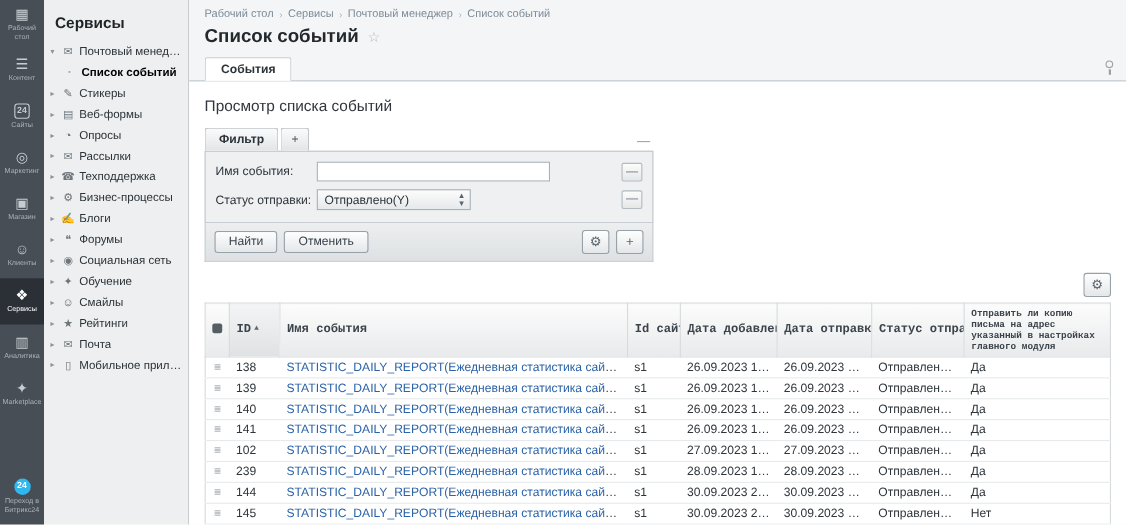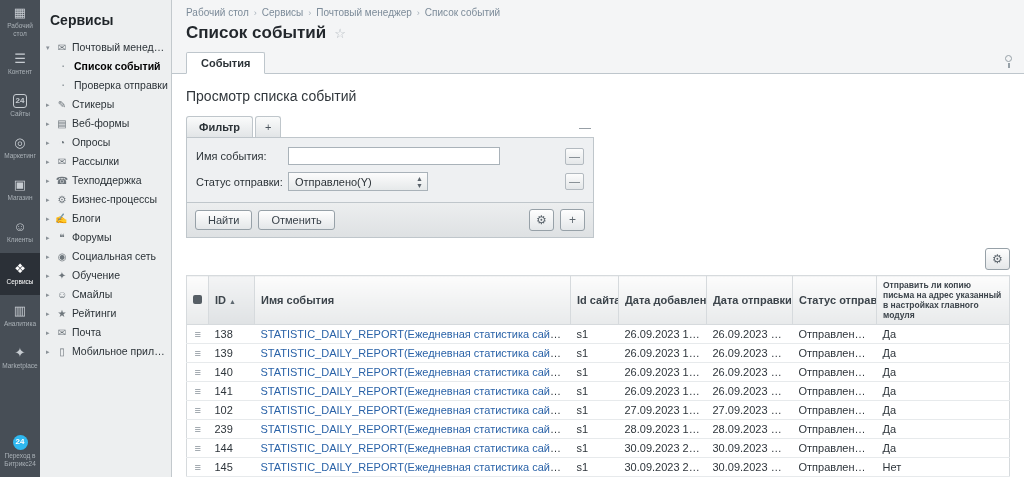--- a/index.html
+++ b/index.html
@@ -83,21 +83,21 @@
   .icon-btn { width:25px; height:22px; display:flex; align-items:center; justify-content:center;
     border:1px solid #97a1a8; border-radius:3px; background:linear-gradient(#fefefe,#e4e7e9);
     color:#5d666e; font-size:12px; cursor:pointer; }
   .ml-auto { margin-left:auto; }
 
   
   .grid-head { display:flex; justify-content:flex-end; margin:10px 0 5px; }
   .etable { width:100%; border-collapse:collapse; border:1px solid #d6dadd; table-layout:fixed; }
   .etable th { background:linear-gradient(#fcfcfc,#e8eaeb); border:1px solid #d6dadd; font-size:11px;
     font-weight:bold; color:#3c444b; padding:4px 6px; text-align:left; vertical-align:middle;
-    white-space:nowrap; overflow:hidden; cursor:pointer; }
+    white-space:nowrap; overflow:hidden; cursor:pointer;font-family:Liberation Mono, monospace; }
   .etable th.th-copy { font-size:8.5px; line-height:10px; white-space:normal; }
   .etable th.th-id { background:linear-gradient(#f3f4f5,#dfe2e4); }
   .sort-arrow { font-size:7px; color:#5e6870; margin-left:3px; vertical-align:middle; }
   .sel-sq { display:inline-block; width:9px; height:9px; background:#565e65; border-radius:2px; }
   .etable td { border-bottom:1px solid #e7eaec; font-size:11px; color:#2e353b; padding:3px 6px;
     white-space:nowrap; overflow:hidden; text-overflow:ellipsis; height:19px; }
   .etable td.td-menu { color:#8a939b; text-align:center; padding:2px; }
   .menu-ic { font-size:11px; cursor:pointer; }
   .link { color:#2b63a8; cursor:pointer; }
   tr.hl td { background:#dcebf8; }
@@ -154,24 +154,20 @@
     <div class="sidebar-title">Сервисы</div>
     <div>
         <div class="side-item">
           <span class="arrow">▾</span>
           <span class="sicon">✉</span>
           <span class="slabel">Почтовый менеджер</span>
         </div>
         <div class="side-item sub active">
           <span class="bullet">▪</span>
           <span class="slabel">Список событий</span>
-        </div>
-        <div class="side-item sub">
-          <span class="bullet">▪</span>
-          <span class="slabel">Проверка отправки</span>
         </div>
         <div class="side-item">
           <span class="arrow">▸</span>
           <span class="sicon">✎</span>
           <span class="slabel">Стикеры</span>
         </div>
         <div class="side-item">
           <span class="arrow">▸</span>
           <span class="sicon">▤</span>
           <span class="slabel">Веб-формы</span>

